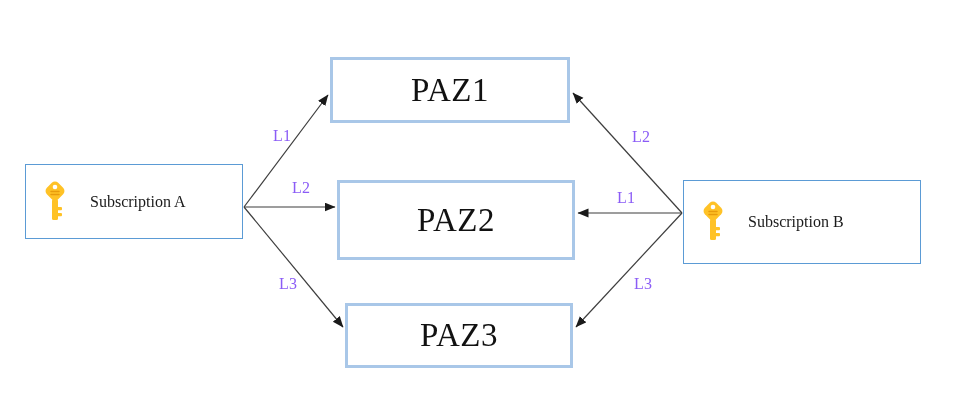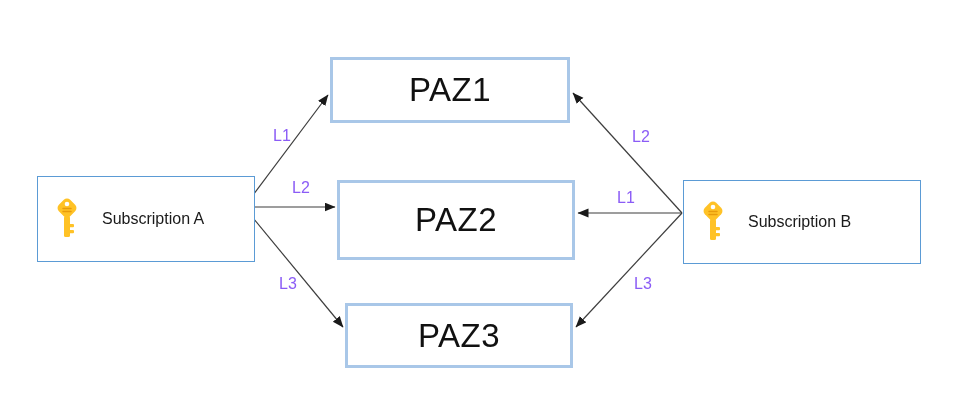--- a/index.html
+++ b/index.html
@@ -1,21 +1,21 @@
 <!DOCTYPE html>
 <html><head>
 <meta charset="utf-8">
 <style>
   html, body { margin: 0; padding: 0; background: #ffffff; }
   .canvas {
     position: relative;
     width: 975px;
     height: 400px;
     background: #ffffff;
-    font-family: Liberation Sans, sans-serif;
+    font-family: Liberation Serif, serif;
     overflow: hidden;
     color: #1a1a1a;
   }
   svg.edges { position: absolute; left: 0; top: 0; width: 975px; height: 400px; }
   svg.edges line { stroke: #3d3d3d; stroke-width: 1.2; }
   .node {
     position: absolute;
     display: flex;
     align-items: center;
     justify-content: center;
@@ -67,21 +67,21 @@
   <div class="node paz" style="left:330px; top:57px; width:240px; height:66px;">
     <span>PAZ1</span>
   </div>
   <div class="node paz" style="left:337px; top:180px; width:238px; height:80px;">
     <span>PAZ2</span>
   </div>
   <div class="node paz" style="left:345px; top:303px; width:228px; height:65px;">
     <span>PAZ3</span>
   </div>
 
-  <div class="node sub" style="left:25px; top:176px; width:218px; height:86px;margin-left:12px;">
+  <div class="node sub" style="left:25px; top:164px; width:218px; height:75px;">
     <svg class="key" width="24" height="44" viewBox="0 0 24 44" aria-hidden="true">
       <rect x="4" y="3" width="16" height="16" rx="4.5" transform="rotate(45 12 11)" fill="#FFC226"></rect>
       <rect x="9" y="19" width="6" height="21" rx="1.5" fill="#FFC226"></rect>
       <rect x="14" y="27" width="5" height="3.2" rx="1" fill="#FFC226"></rect>
       <rect x="14" y="33" width="5" height="3.2" rx="1" fill="#FFC226"></rect>
       <circle cx="12" cy="7" r="2.3" fill="#ffffff"></circle>
       <line x1="8" y1="11.6" x2="16" y2="11.6" stroke="#E89B0C" stroke-width="1.5" stroke-linecap="round"></line>
       <line x1="8" y1="14.4" x2="16" y2="14.4" stroke="#E89B0C" stroke-width="1.5" stroke-linecap="round"></line>
     </svg>
     <span>Subscription A</span>

